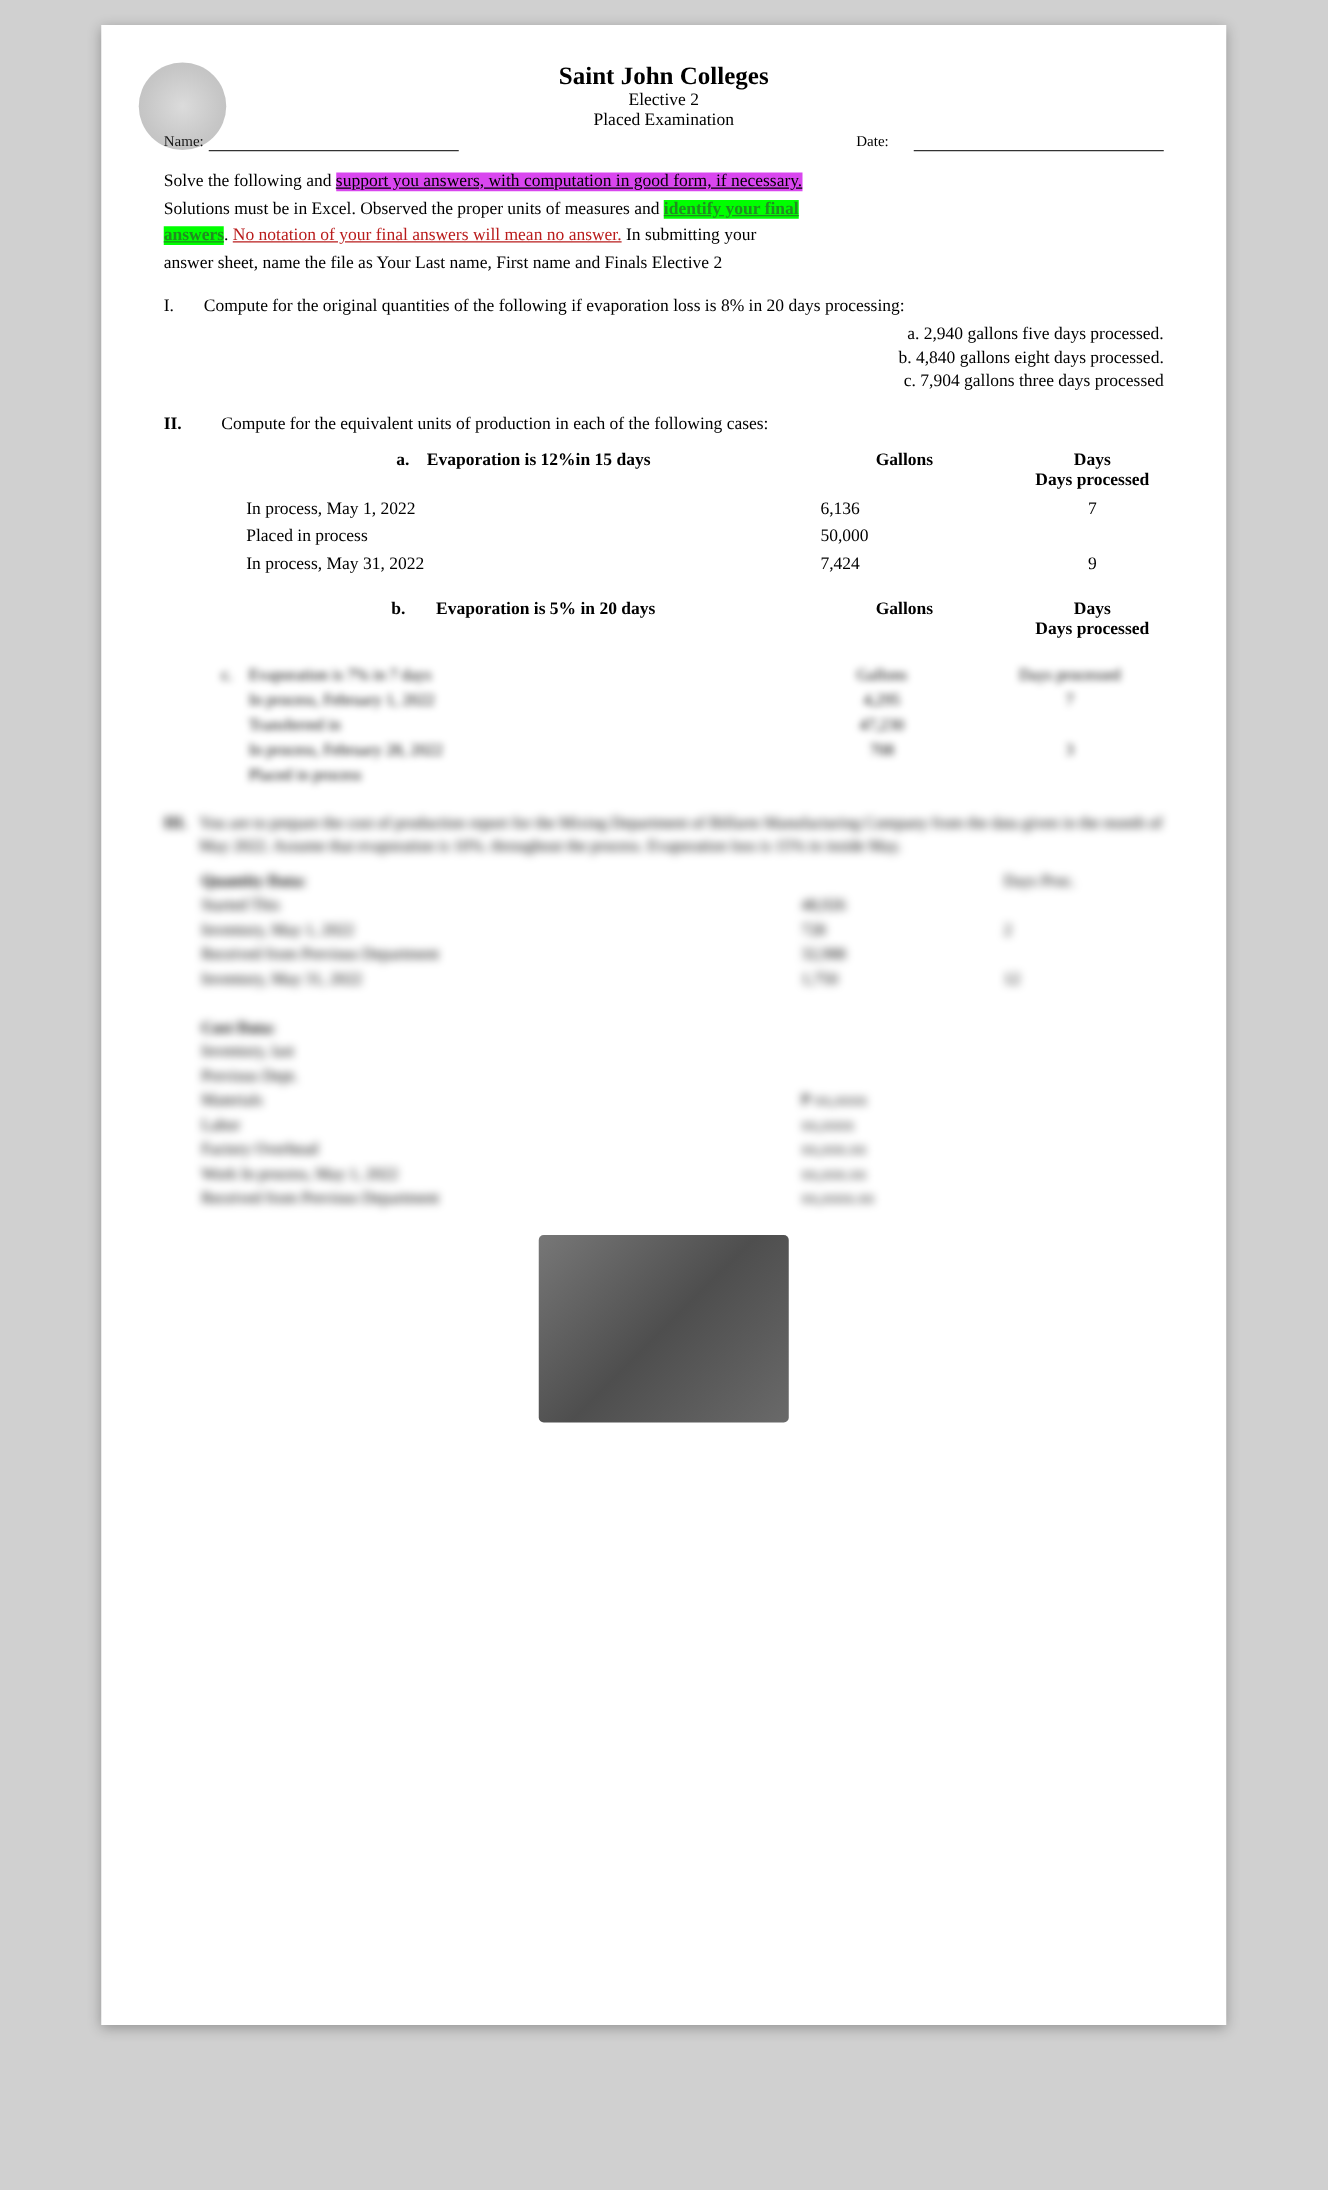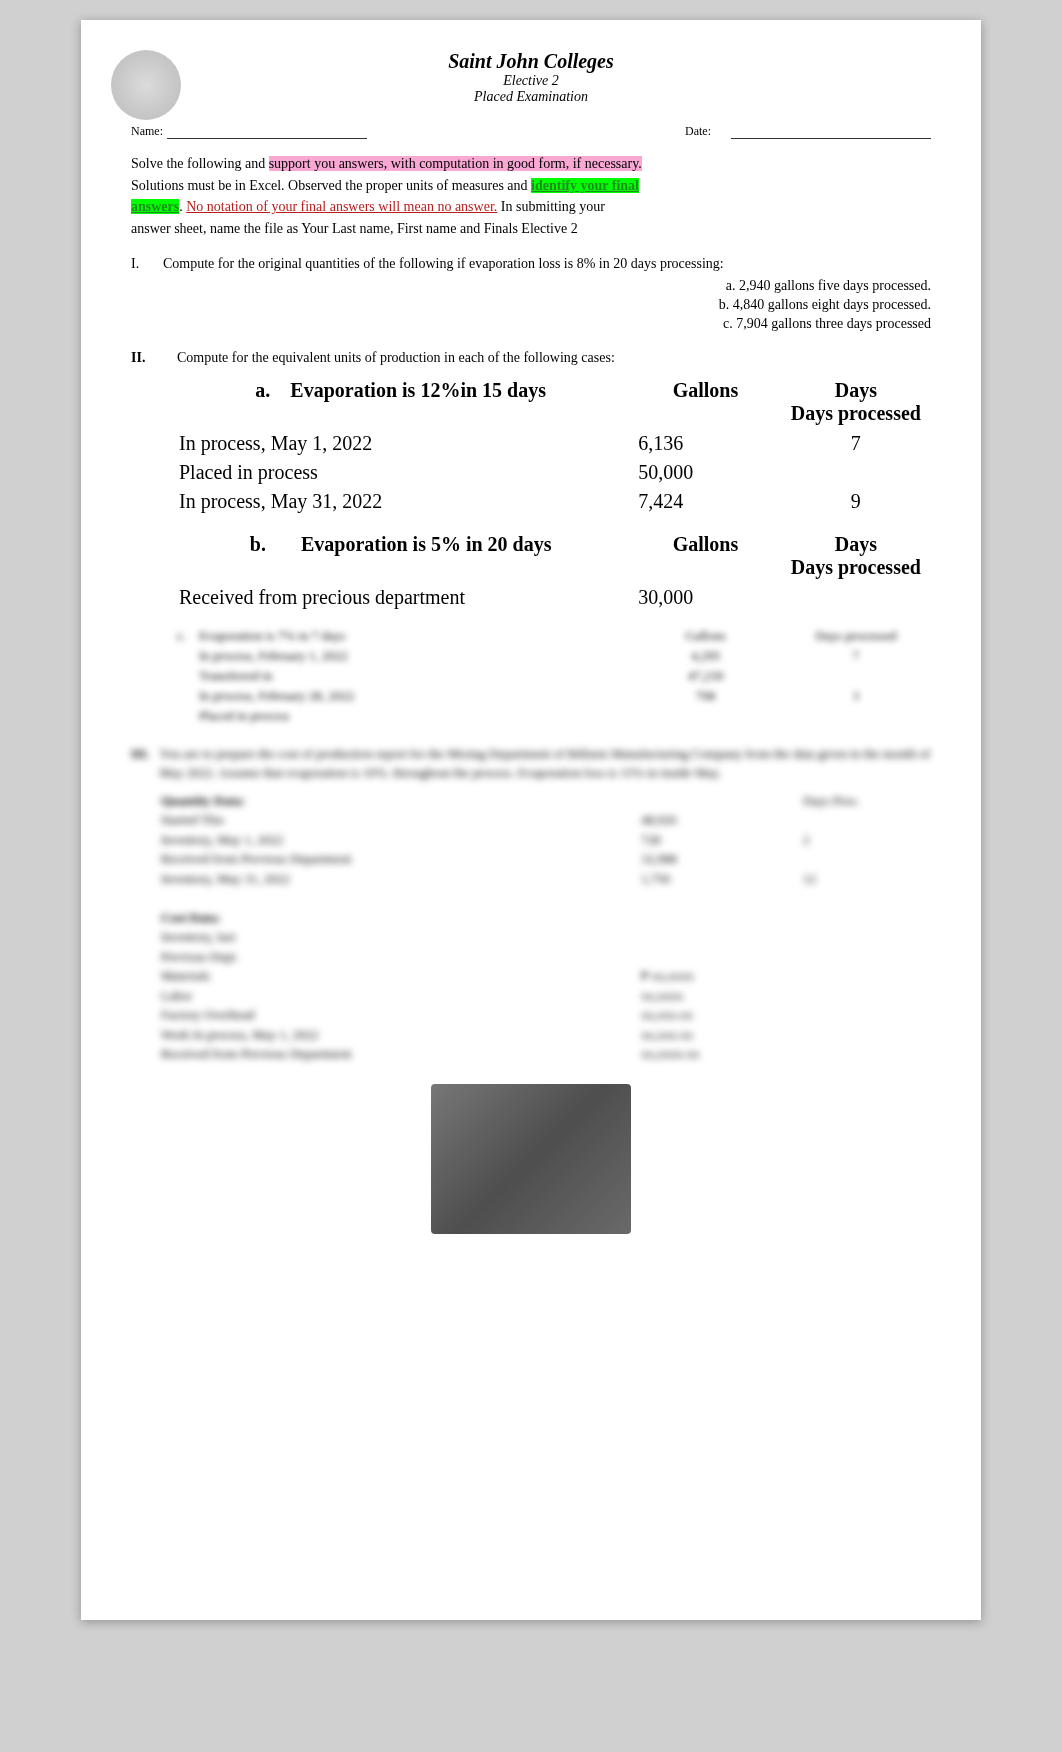--- a/index.html
+++ b/index.html
@@ -13,22 +13,20 @@
     .page {
       background: #fff;
       width: 900px;
       min-height: 1600px;
       padding: 30px 50px 40px 50px;
       position: relative;
       box-shadow: 0 2px 10px rgba(0,0,0,0.3);
     }
     .header {
       text-align: center;
-      margin-bottom: 18px;
-      font-style: italic;
     }
     .header-title {
       font-size: 20px;
       font-weight: bold;
     }
     .header-sub {
       font-size: 14px;
     }
     .watermark {
       position: absolute;
@@ -63,21 +61,22 @@
       align-items: flex-end;
       gap: 20px;
     }
     .instructions {
       font-size: 14px;
       line-height: 1.55;
       margin-bottom: 16px;
       text-align: justify;
     }
     .highlight-yellow {
-      background-color: #f9a8d4;
+      background-color: #d946ef;
+      text-decoration: underline;
     }
     .highlight-green {
       background-color: #00ff00;
     }
     .underline-green {
       text-decoration: underline;
       color: #228B22;
       font-weight: bold;
     }
     .red-text {
@@ -118,21 +117,22 @@
       gap: 16px;
       margin-bottom: 10px;
     }
     .table-container {
       margin-left: 40px;
       margin-bottom: 14px;
     }
     .exam-table {
       border-collapse: collapse;
       width: 100%;
-      font-size: 20px;
+      font-size: 14px;
+      margin-left: 18px;
     }
     .exam-table td {
       padding: 3px 8px;
       vertical-align: top;
     }
     .exam-table .col-label {
       width: 55%;
     }
     .exam-table .col-gallons {
       width: 18%;
@@ -280,25 +280,20 @@
               <span>b.</span>
               &nbsp;&nbsp;&nbsp;&nbsp;&nbsp;
               <span>Evaporation is 5% in 20 days</span>
             </td>
             <td class="col-gallons">Gallons</td>
             <td class="col-days">
               <div>Days</div>
               <div>Days processed</div>
             </td>
           </tr>
-          <tr>
-            <td class="col-label indent-label">Received from precious department</td>
-            <td class="col-gallons">30,000</td>
-            <td class="col-days"></td>
-          </tr>
         </tbody>
           </table>
       </div>
 
       <div class="blurred-section">
         <table class="blurred-table">
           <tbody>
               <tr>
             <td style="width:55%">c.&nbsp;&nbsp;&nbsp;&nbsp;Evaporation is 7% in 7 days</td>
             <td style="width:18%;text-align:center">Gallons</td>

